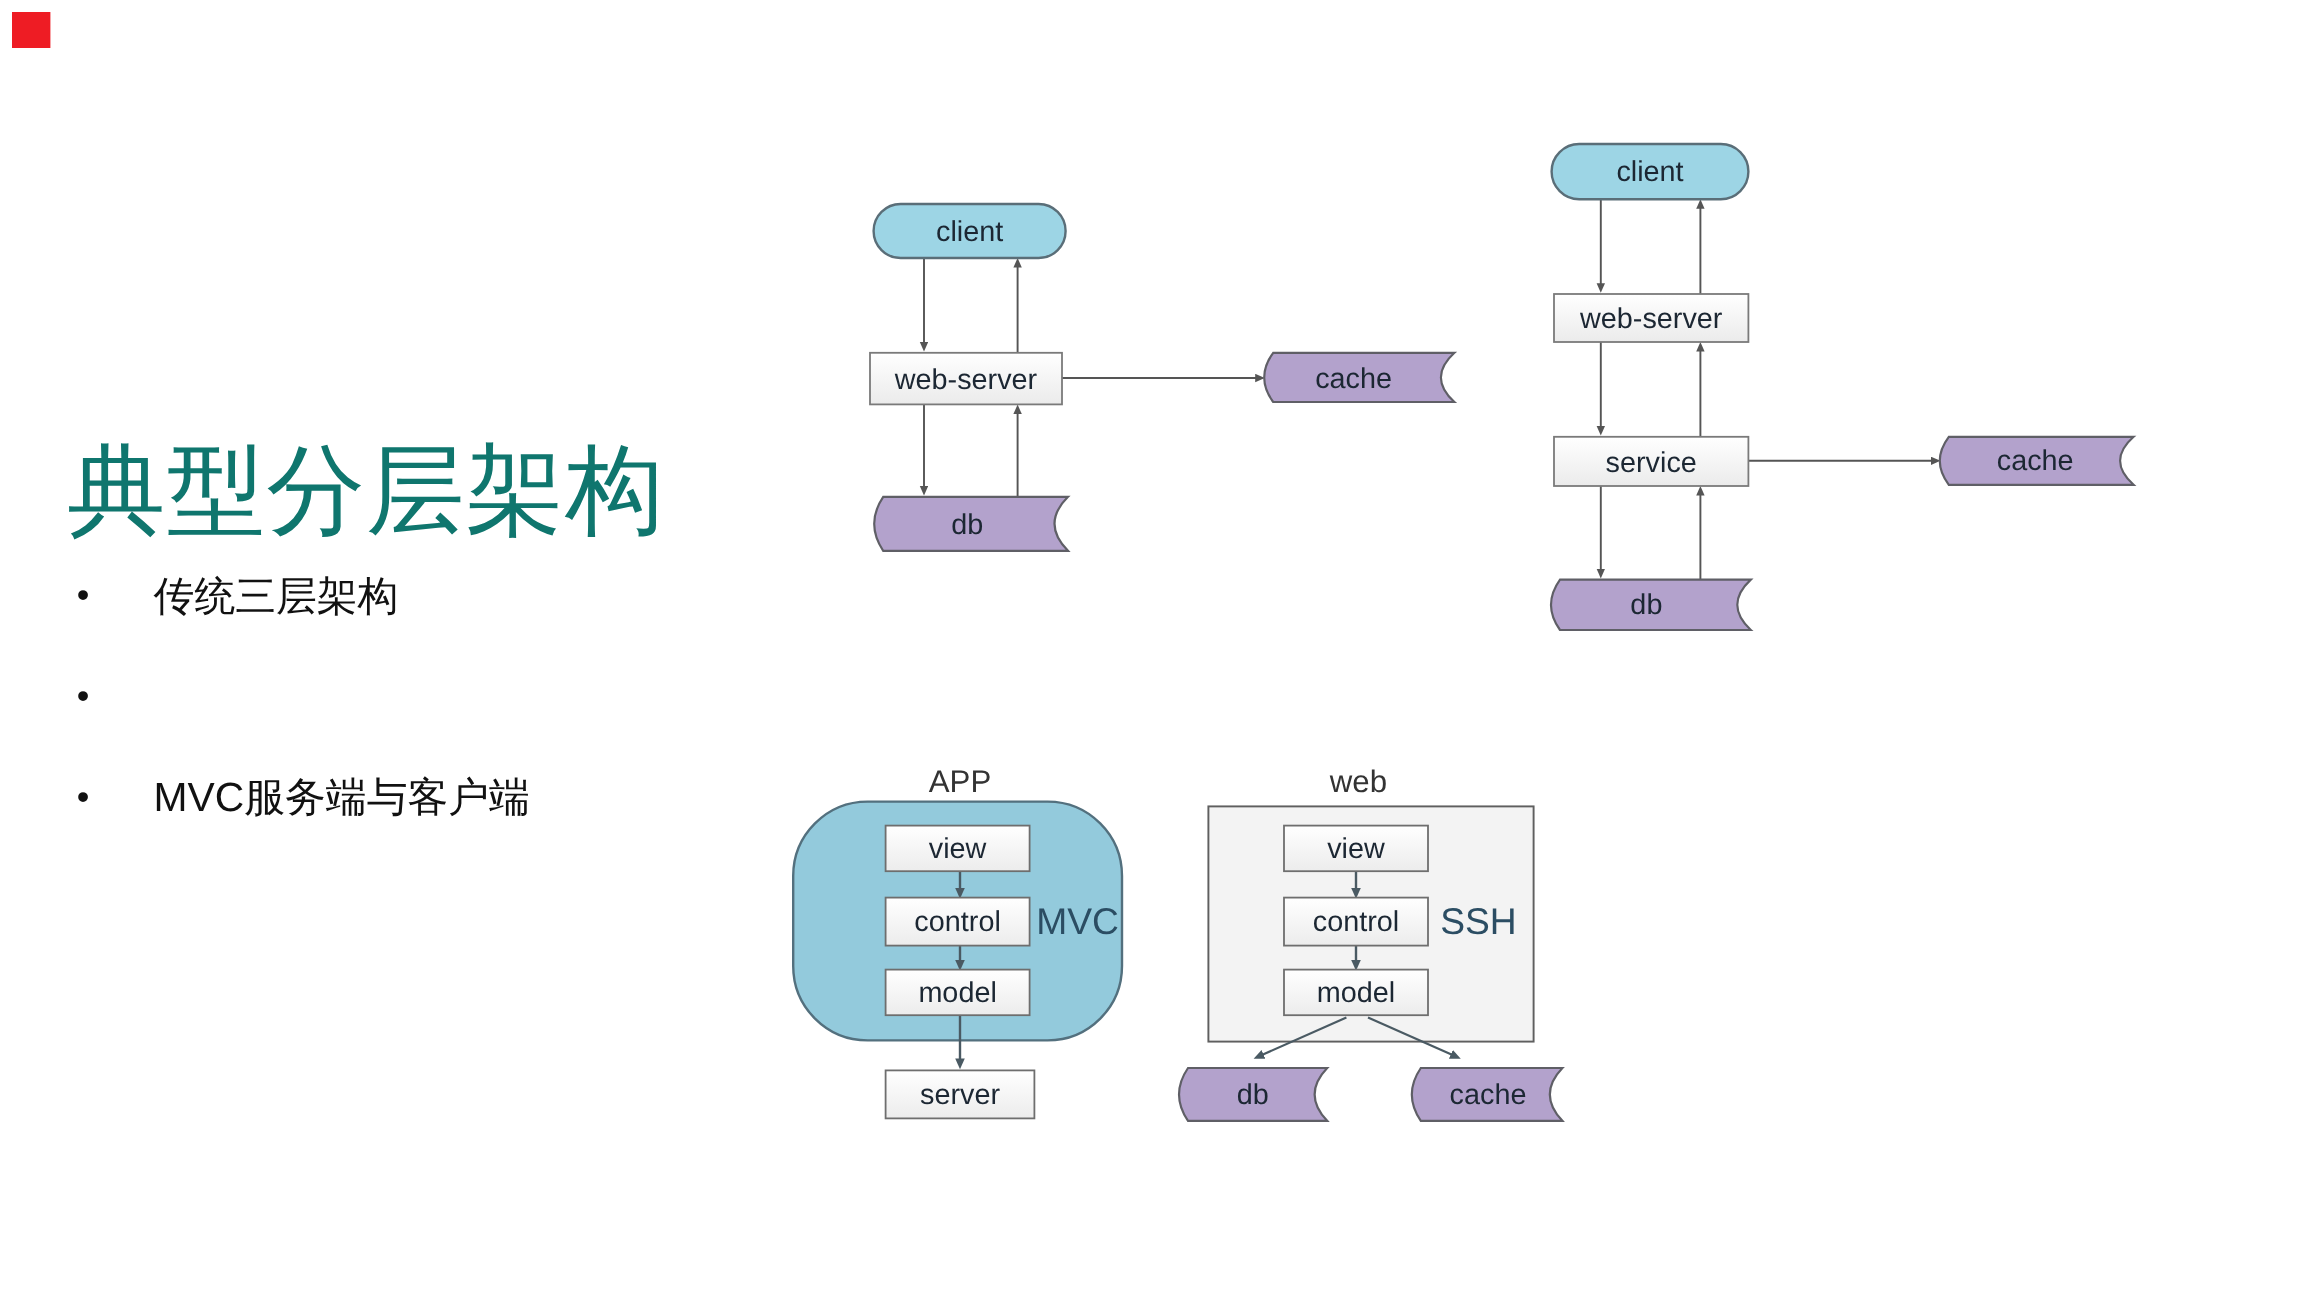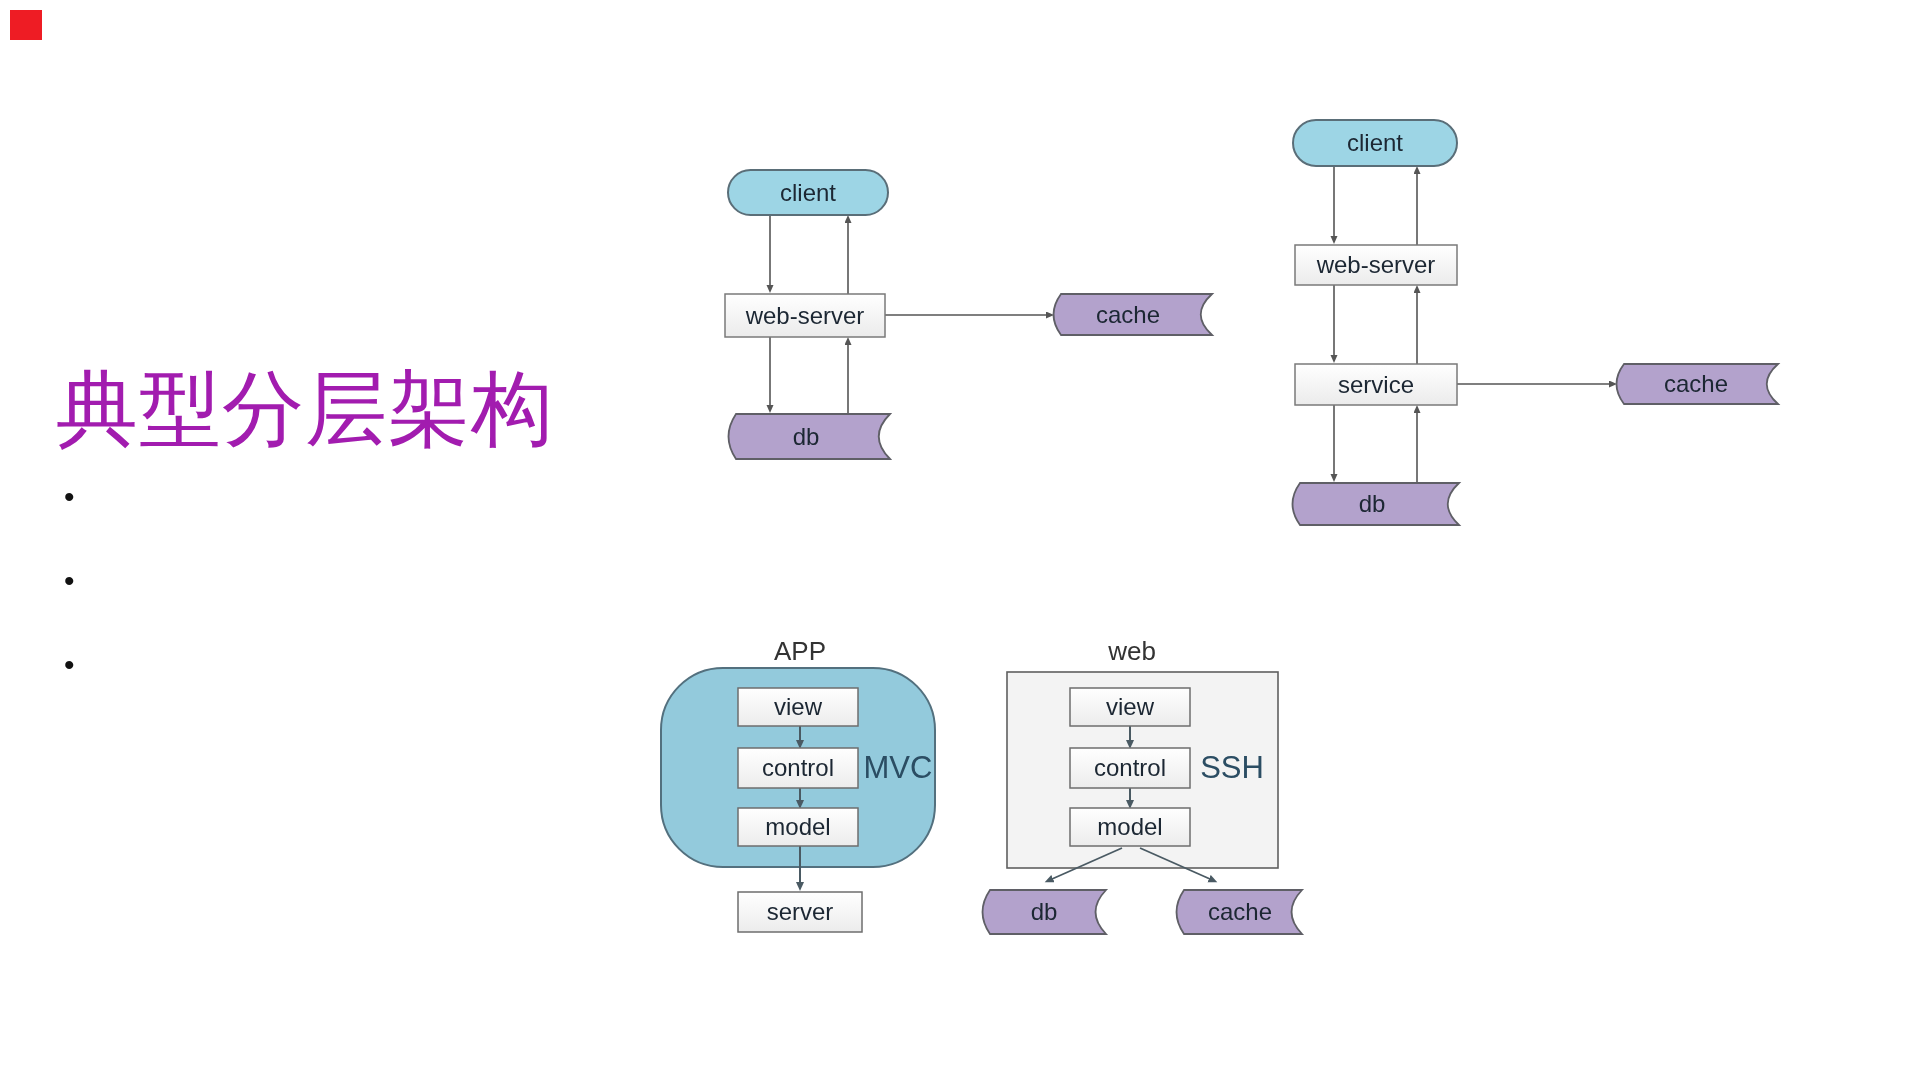--- a/index.html
+++ b/index.html
@@ -1,19 +1,19 @@
 <!DOCTYPE html>
 <html><head>
 <meta charset="utf-8">
 <style>
   html,body{margin:0;padding:0;background:#ffffff;}
   .slide{position:relative;width:1919px;height:1079px;background:#ffffff;overflow:hidden;
          font-family:"Liberation Sans",sans-serif;}
   .accent-marker{position:absolute;left:10px;top:10px;width:32px;height:30px;background:#ee1c24;}
-  .title{position:absolute;left:56px;top:300px;font-size:82px;font-weight:500;color:#a21caf;
+  .title{position:absolute;left:56px;top:300px;font-size:82px;font-weight:500;color:#0f766e;
          letter-spacing:1px;white-space:nowrap;}
   .bullets{position:absolute;left:64px;top:455px;list-style:none;margin:0;padding:0;}
   .bullets li{display:flex;align-items:center;height:84px;font-size:34px;color:#111111;}
   .bullets .dot{width:64px;font-size:30px;color:#111111;flex:0 0 64px;}
   .bullets .b-label{white-space:nowrap;}
   svg{position:absolute;overflow:visible;}
   #d1{left:700px;top:150px;}
   #d2{left:1250px;top:90px;}
   #d3{left:640px;top:630px;}
   #d4{left:960px;top:630px;}
@@ -27,26 +27,28 @@
 
 <div class="slide">
 
   <div class="accent-marker"></div>
 
   <h1 class="title">典型分层架构</h1>
 
   <ul class="bullets">
     <li>
       <span class="dot">•</span>
+      <span class="b-label">传统三层架构</span>
     </li>
     <li>
       <span class="dot">•</span>
     </li>
     <li>
       <span class="dot">•</span>
+      <span class="b-label">MVC服务端与客户端</span>
     </li>
   </ul>
 
   <svg id="d1" width="560" height="330" viewBox="0 0 560 330">
     <defs>
       <marker id="m1" markerWidth="9" markerHeight="8" refX="1" refY="3.5" orient="auto" markerUnits="userSpaceOnUse">
         <path d="M0,0 L8,3.5 L0,7 Z" fill="#555555"></path>
       </marker>
       <linearGradient id="bg1" x1="0" y1="0" x2="0" y2="1">
         <stop offset="0" stop-color="#ffffff"></stop>

